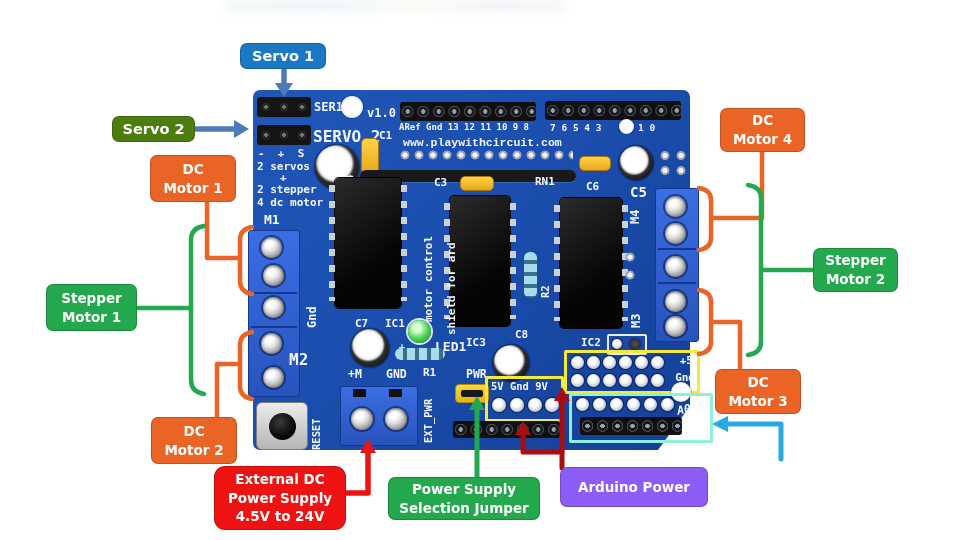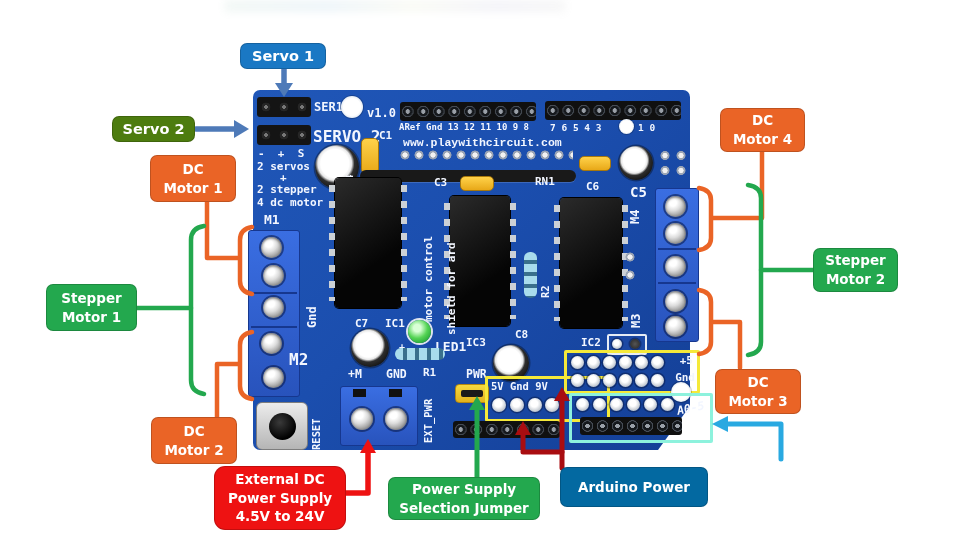--- a/index.html
+++ b/index.html
@@ -180,21 +180,21 @@
       <div style="position:absolute;left:12px;top:2px;width:13px;height:8px;background:#111;"></div>
       <div style="position:absolute;left:48px;top:2px;width:13px;height:8px;background:#111;"></div>
     </div>
     <div class="screw" style="left:98px;top:318px;width:22px;height:22px;"></div>
     <div class="screw" style="left:132px;top:318px;width:22px;height:22px;"></div>
     <div class="silk v" style="left:170px;top:293px;font-size:10.5px;height:60px;">EXT_PWR</div>
 
     <div class="rstbtn" style="left:3px;top:312px;width:50px;height:46px;"></div>
     <div class="silk v" style="left:58px;top:316px;font-size:10.5px;height:44px;">RESET</div>
 
-    <div class="ybox" style="left:232px;top:286px;width:73px;height:40px;padding-left:46px;">
+    <div class="ybox" style="left:232px;top:286px;width:73px;height:40px;">
       <div class="silk" style="left:3px;top:2px;font-size:10.5px;">5V Gnd 9V</div>
       <div class="pinround" style="left:4px;top:19px;width:14px;height:14px;"></div>
       <div class="pinround" style="left:22px;top:19px;width:14px;height:14px;"></div>
       <div class="pinround" style="left:40px;top:19px;width:14px;height:14px;"></div>
       <div class="pinround" style="left:57px;top:19px;width:14px;height:14px;"></div>
     </div>
 
     <div class="ybox" style="left:311px;top:260px;width:130px;height:38px;">
       <div class="pinround" style="left:4px;top:3px;width:13px;height:13px;"></div>
       <div class="pinround" style="left:20px;top:3px;width:13px;height:13px;"></div>
@@ -296,21 +296,21 @@
   </div>
   <div class="callout" style="left:214px;top:466px;width:132px;height:64px;background:#ee1212;border-radius:11px;">
     <span>External DC</span>
     <span>Power Supply</span>
     <span>4.5V to 24V</span>
   </div>
   <div class="callout" style="left:388px;top:477px;width:152px;height:43px;background:#23a84e;">
     <span>Power Supply</span>
     <span>Selection Jumper</span>
   </div>
-  <div class="callout" style="left:560px;top:467px;width:148px;height:40px;background:#0369a1;">
+  <div class="callout" style="left:560px;top:467px;width:148px;height:40px;background:#8b5cf6;">
     <span>Arduino Power</span>
   </div>
   <div class="callout" style="left:715px;top:369px;width:86px;height:45px;background:#ea6426;">
     <span>DC</span>
     <span>Motor 3</span>
   </div>
   <div class="callout" style="left:813px;top:248px;width:85px;height:44px;background:#23a84e;">
     <span>Stepper</span>
     <span>Motor 2</span>
   </div>

